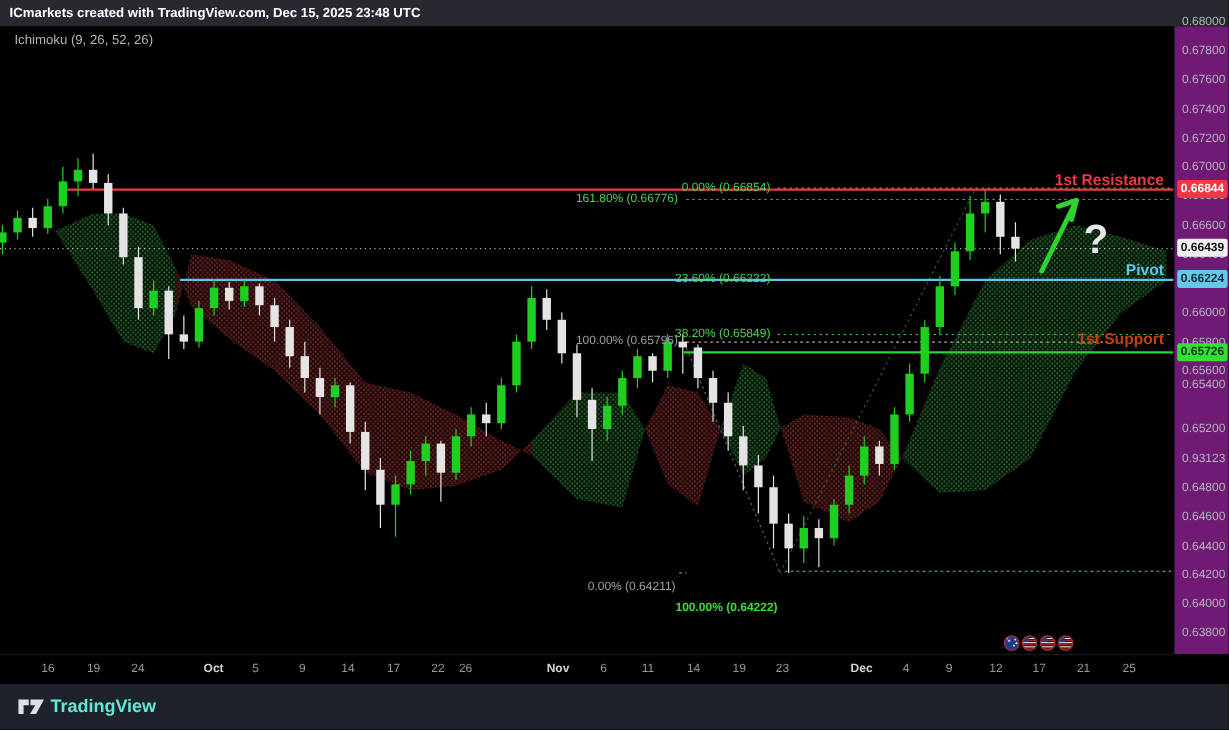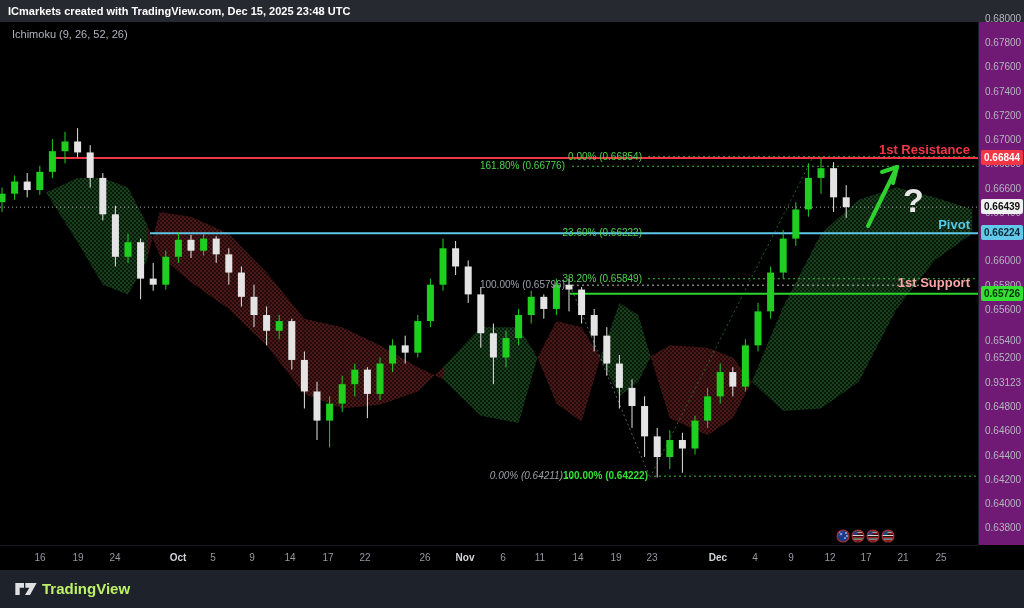--- a/index.html
+++ b/index.html
@@ -6,38 +6,38 @@
   body{width:1024px;height:608px;position:relative;overflow:hidden;
        font-family:"Liberation Sans",sans-serif;-webkit-font-smoothing:antialiased;}
   #topbar{position:absolute;left:0;top:0;width:1024px;height:22px;background:#262930;
           color:#fff;font-size:11px;font-weight:bold;line-height:22px;padding-left:8px;box-sizing:border-box;}
   #chart{position:absolute;left:0;top:22px;width:978px;height:523px;background:#000;border-right:1px solid #1c1f26;}
   #plot{position:absolute;left:0;top:0;}
   #study-label{position:absolute;left:12px;top:6px;font-size:11px;color:#b2b5be;}
   .fib-label{position:absolute;font-size:10px;white-space:nowrap;text-align:right;width:160px;}
   .fib-green{color:#4fd24f;}
   .fib-gray{color:#9aa0a6;}
-  .fib-bold{font-weight:bold;color:#35e035;}
+  .fib-bold{font-weight:bold;color:#35e035;margin-top:31px;}
   .anno{position:absolute;font-weight:bold;font-size:13px;white-space:nowrap;}
   #lbl-resistance{right:54px;top:142px;color:#f23645;}
   #lbl-pivot{right:54px;top:217px;color:#55c9ec;}
-  #lbl-support{right:54px;top:275px;color:#fca5a5;}
+  #lbl-support{right:54px;top:275px;color:#c2410c;}
   #question{left:903px;top:181px;font-size:34px;font-weight:bold;color:#e8e8e8;position:absolute;}
   #arrow-svg{position:absolute;left:855px;top:155px;}
   #paxis{position:absolute;left:979px;top:22px;width:45px;height:523px;background:#701a75;}
   .tick{position:absolute;left:6px;font-size:10px;color:#b2b5be;white-space:nowrap;}
   .badge{position:absolute;left:2px;font-size:10px;font-weight:bold;padding:2px 3px;border-radius:2px;white-space:nowrap;}
   #taxis{position:absolute;left:0;top:545px;width:978px;height:25px;background:#000;border-top:1px solid #15181e;}
   .tlab{position:absolute;top:6px;width:34px;margin-left:-17px;text-align:center;font-size:10px;color:#9598a1;}
   .tlab.month{color:#d1d4dc;font-weight:bold;}
   #flags{position:absolute;left:0;top:529px;width:978px;height:16px;}
   .flag{position:absolute;top:0;}
   #footer{position:absolute;left:0;top:570px;width:1024px;height:38px;background:#1e222a;}
   #tv-logo{position:absolute;left:14px;top:9px;}
-  #brand{position:absolute;left:42px;top:10px;font-size:15px;font-weight:bold;color:#bef264;}
+  #brand{position:absolute;left:42px;top:10px;font-size:15px;font-weight:bold;color:#5eead4;}
 </style>
 </head>
 <body>
 
 <div id="topbar">
   <span>ICmarkets created with TradingView.com, Dec 15, 2025 23:48 UTC</span>
 </div>
 
 <div id="chart">
   <svg id="plot" width="978" height="523">
@@ -235,21 +235,21 @@
       <line x1="846.1999999999999" y1="163.18240000000023" x2="846.1999999999999" y2="195.94690000000068" stroke="#e4e4e4" stroke-width="1"></line>
       <rect x="842.6999999999999" y="175.31740000000025" width="7" height="9.829349999999721" fill="#e4e4e4"></rect>
     </svg>
   <div id="study-label">Ichimoku (9, 26, 52, 26)</div>
   <div id="overlay"></div>
 <div class="fib-label fib-green" style="left: 482px; top: 128.786px;">0.00% (0.66854)</div>
     <div class="fib-label fib-green" style="left: 405px; top: 138.252px;">161.80% (0.66776)</div>
     <div class="fib-label fib-green" style="left: 482px; top: 205.48px;">23.60% (0.66222)</div>
     <div class="fib-label fib-green" style="left: 482px; top: 250.743px;">38.20% (0.65849)</div>
     <div class="fib-label fib-gray" style="left: 405px; top: 257.175px;">100.00% (0.65796)</div>
-    <div class="fib-label fib-gray" style="left: 403px; top: 448px; font-style: italic;">0.00% (0.64211)</div>
+    <div class="fib-label fib-gray" style="left: 403px; top: 462px;">0.00% (0.64211)</div>
     <div class="fib-label fib-bold" style="left: 488px; top: 448.18px;">100.00% (0.64222)</div>
   </div>
 
 <div class="anno" id="lbl-resistance">1st Resistance</div>
 <div class="anno" id="lbl-pivot">Pivot</div>
 <div class="anno" id="lbl-support">1st Support</div>
 <div id="question">?</div>
 
 <svg id="arrow-svg" width="60" height="85">
   <line x1="13" y1="71" x2="42" y2="12" stroke="#2fd32f" stroke-width="4" stroke-linecap="round"></line>
@@ -264,21 +264,21 @@
     <div class="tick" style="top: 63.5294px;">0.67400</div>
     <div class="tick" style="top: 87.7994px;">0.67200</div>
     <div class="tick" style="top: 112.069px;">0.67000</div>
     <div class="tick" style="top: 136.339px;">0.66800</div>
     <div class="tick" style="top: 160.609px;">0.66600</div>
     <div class="tick" style="top: 184.879px;">0.66400</div>
     <div class="tick" style="top: 209.149px;">0.66200</div>
     <div class="tick" style="top: 233.419px;">0.66000</div>
     <div class="tick" style="top: 257.689px;">0.65800</div>
     <div class="tick" style="top: 281.959px;">0.65600</div>
-    <div class="tick" style="top: 313px;">0.65400</div>
+    <div class="tick" style="top: 293px;">0.65400</div>
     <div class="tick" style="top: 330.499px;">0.65200</div>
     <div class="tick" style="top: 354.769px;">0.93123</div>
     <div class="tick" style="top: 379.039px;">0.64800</div>
     <div class="tick" style="top: 403.309px;">0.64600</div>
     <div class="tick" style="top: 427.579px;">0.64400</div>
     <div class="tick" style="top: 451.849px;">0.64200</div>
     <div class="tick" style="top: 476.119px;">0.64000</div>
     <div class="tick" style="top: 500.389px;">0.63800</div>
     <div class="badge" style="top: 128px; background: rgb(242, 54, 69); color: rgb(255, 255, 255);">0.66844</div>
     <div class="badge" style="top: 177.147px; background: rgb(240, 240, 240); color: rgb(17, 17, 17);">0.66439</div>
@@ -288,21 +288,21 @@
 <div id="taxis">
     <div class="tlab" style="left: 40px;">16</div>
     <div class="tlab" style="left: 78px;">19</div>
     <div class="tlab" style="left: 115px;">24</div>
     <div class="tlab month" style="left: 178px;">Oct</div>
     <div class="tlab" style="left: 213px;">5</div>
     <div class="tlab" style="left: 252px;">9</div>
     <div class="tlab" style="left: 290px;">14</div>
     <div class="tlab" style="left: 328px;">17</div>
     <div class="tlab" style="left: 365px;">22</div>
-    <div class="tlab" style="left: 425px; text-align: center;">26</div>
+    <div class="tlab" style="left: 388px; text-align: center;">26</div>
     <div class="tlab month" style="left: 465px;">Nov</div>
     <div class="tlab" style="left: 503px;">6</div>
     <div class="tlab" style="left: 540px;">11</div>
     <div class="tlab" style="left: 578px;">14</div>
     <div class="tlab" style="left: 616px;">19</div>
     <div class="tlab" style="left: 652px;">23</div>
     <div class="tlab month" style="left: 718px;">Dec</div>
     <div class="tlab" style="left: 755px;">4</div>
     <div class="tlab" style="left: 791px;">9</div>
     <div class="tlab" style="left: 830px;">12</div>

